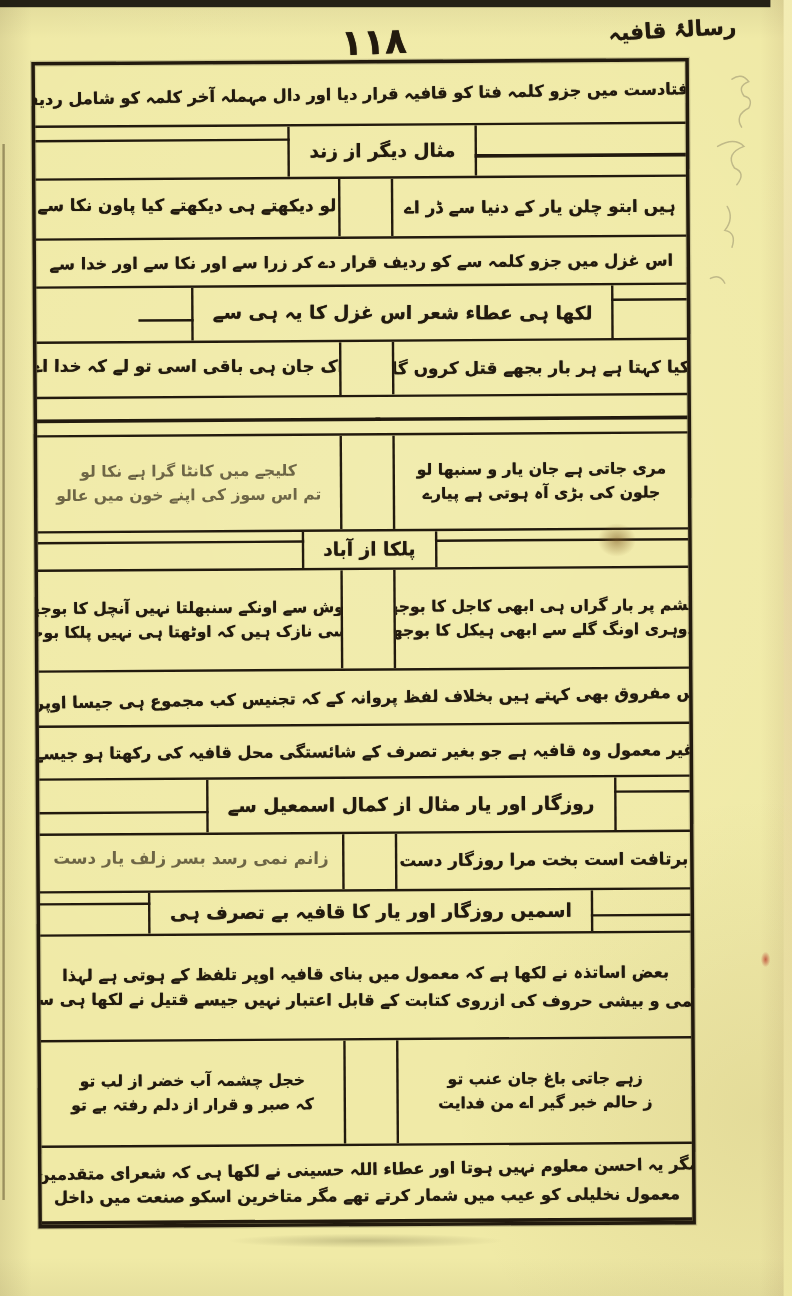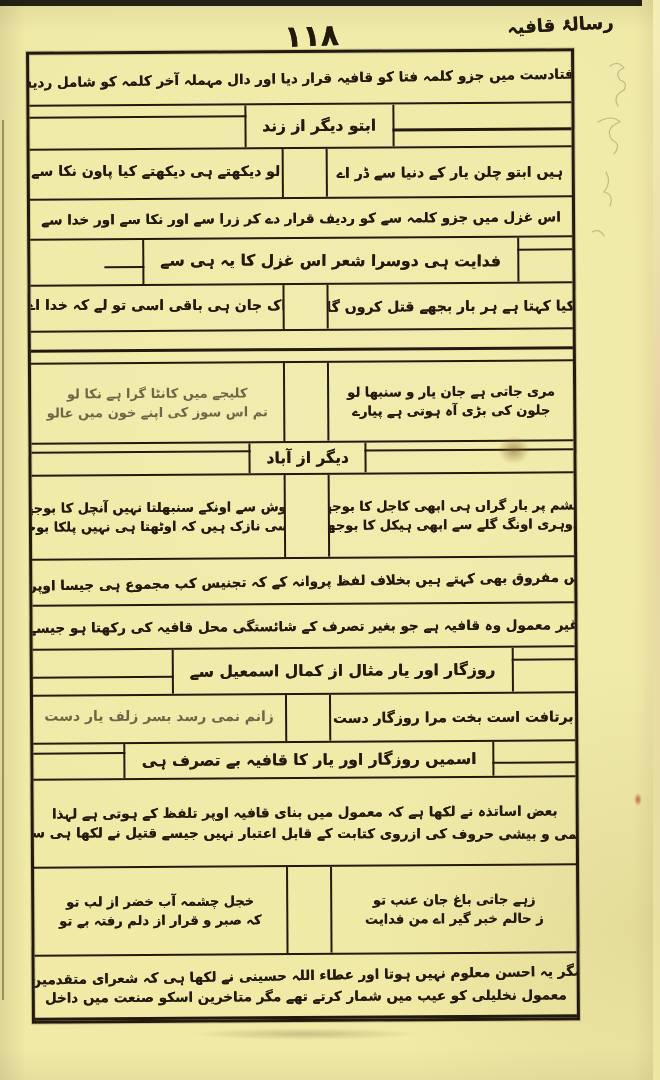--- a/index.html
+++ b/index.html
@@ -110,21 +110,21 @@
 
 <div class="frame">
 
   <div class="row r0 prose">
     <span class="ink tilt-a">لفظ فتادست میں جزو کلمہ فتا کو قافیہ قرار دیا اور دال مہملہ آخر کلمہ کو شامل ردیف کیا</span>
   </div>
 
   <div class="row r1 headrow">
     <div class="srule s1 lo"></div>
     <div class="hbox">
-      <span class="ink">ابتو دیگر از زند</span>
+      <span class="ink">مثال دیگر از زند</span>
     </div>
     <div class="srule s2 hi"></div>
   </div>
 
   <div class="row r2 couplet">
     <div class="hem rt">
       <span class="ink">ہیں ابتو چلن یار کے دنیا سے ڈر اے</span>
     </div>
     <div class="gapcell"></div>
     <div class="hem lt lift">
@@ -132,21 +132,21 @@
     </div>
   </div>
 
   <div class="row r3 prose">
     <span class="ink">اس غزل میں جزو کلمہ سے کو ردیف قرار دے کر زرا سے اور نکا سے اور خدا سے</span>
   </div>
 
   <div class="row r4 headrow">
     <div class="srule s1 hi"></div>
     <div class="hbox">
-      <span class="ink tilt-b">فدایت ہی دوسرا شعر اس غزل کا یہ ہی سے</span>
+      <span class="ink tilt-b">لکھا ہی عطاء شعر اس غزل کا یہ ہی سے</span>
     </div>
     <div class="srule s2 lo"></div>
   </div>
 
   <div class="row r5 couplet">
     <div class="hem rt">
       <span class="ink">کیا کہتا ہے ہر بار بجھے قتل کروں گا</span>
     </div>
     <div class="gapcell"></div>
     <div class="hem lt lift">
@@ -167,21 +167,21 @@
     <div class="gapcell"></div>
     <div class="hem lt faded">
       <span class="ink">کلیجے میں کانٹا گرا ہے نکا لو</span>
       <span class="ink">تم اس سوز کی اپنے خون میں عالو</span>
     </div>
   </div>
 
   <div class="row r8 headrow">
     <div class="srule s1 hi"></div>
     <div class="hbox">
-      <span class="ink">دیگر از آباد</span>
+      <span class="ink">پلکا از آباد</span>
     </div>
     <div class="srule s2 hi"></div>
   </div>
 
   <div class="row r9 couplet two">
     <div class="hem rt">
       <span class="ink">چشم پر بار گراں ہی ابھی کاجل کا بوجھ</span>
       <span class="ink">دوہری اونگ گلے سے ابھی ہیکل کا بوجھ</span>
     </div>
     <div class="gapcell"></div>

